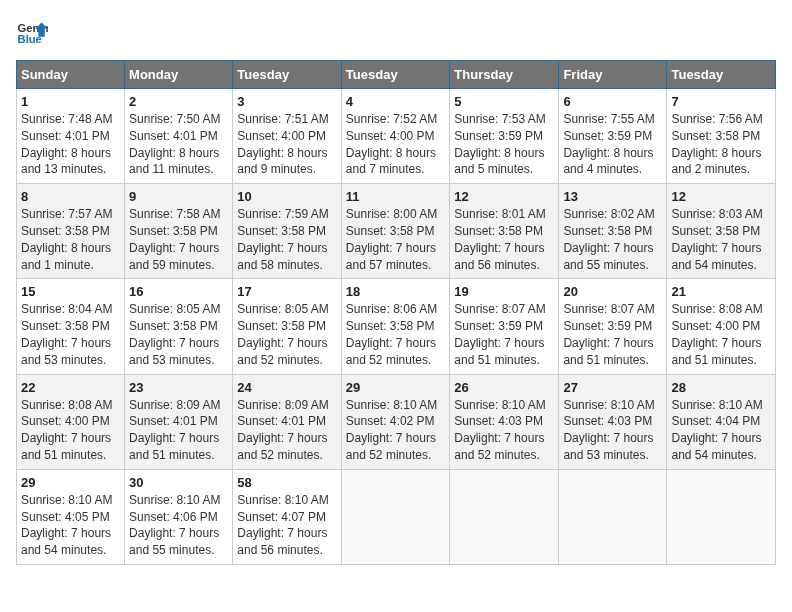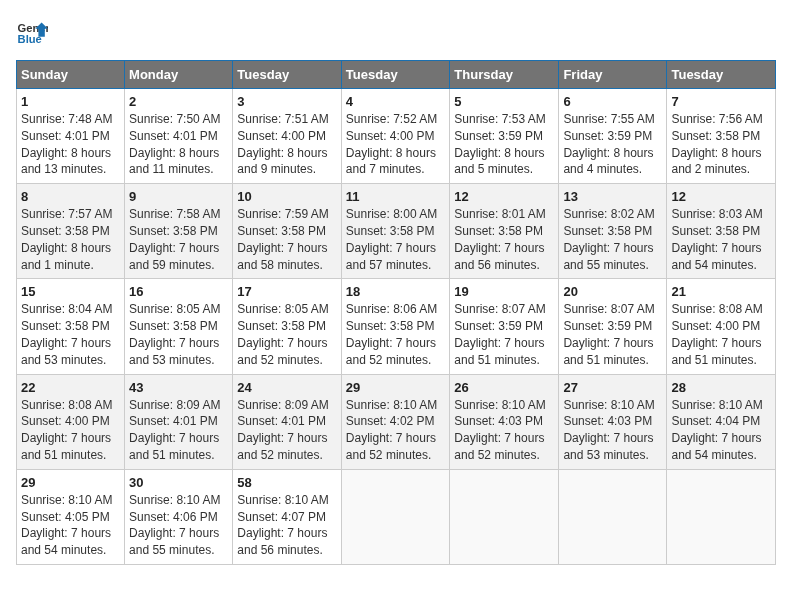--- a/index.html
+++ b/index.html
@@ -294,21 +294,21 @@
       <tr>
         <td>
         <span class="day-num">22</span>
         <div class="day-info">
           Sunrise: 8:08 AM<br>
           Sunset: 4:00 PM<br>
           Daylight: 7 hours and 51 minutes.
         </div>
       </td>
         <td>
-        <span class="day-num">43</span>
+        <span class="day-num">23</span>
         <div class="day-info">
           Sunrise: 8:09 AM<br>
           Sunset: 4:01 PM<br>
           Daylight: 7 hours and 51 minutes.
         </div>
       </td>
         <td>
         <span class="day-num">24</span>
         <div class="day-info">
           Sunrise: 8:09 AM<br>

